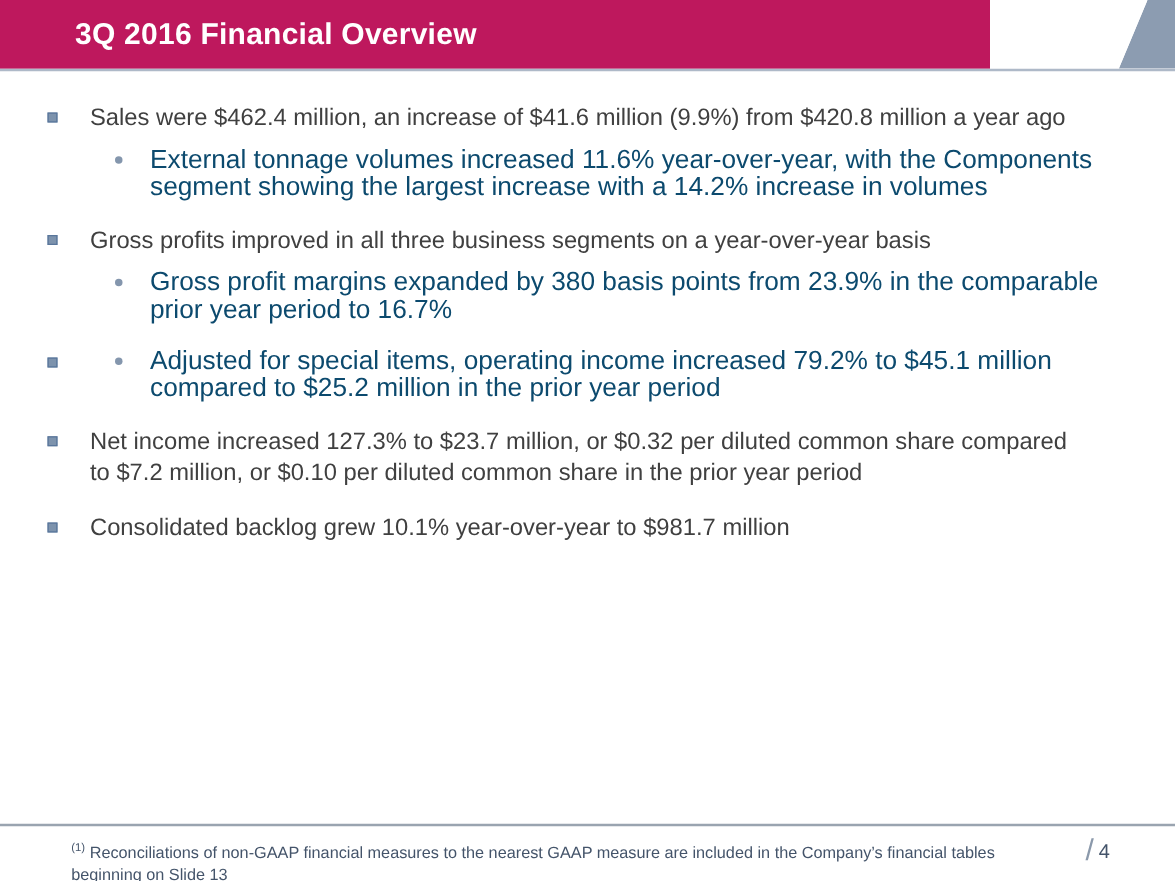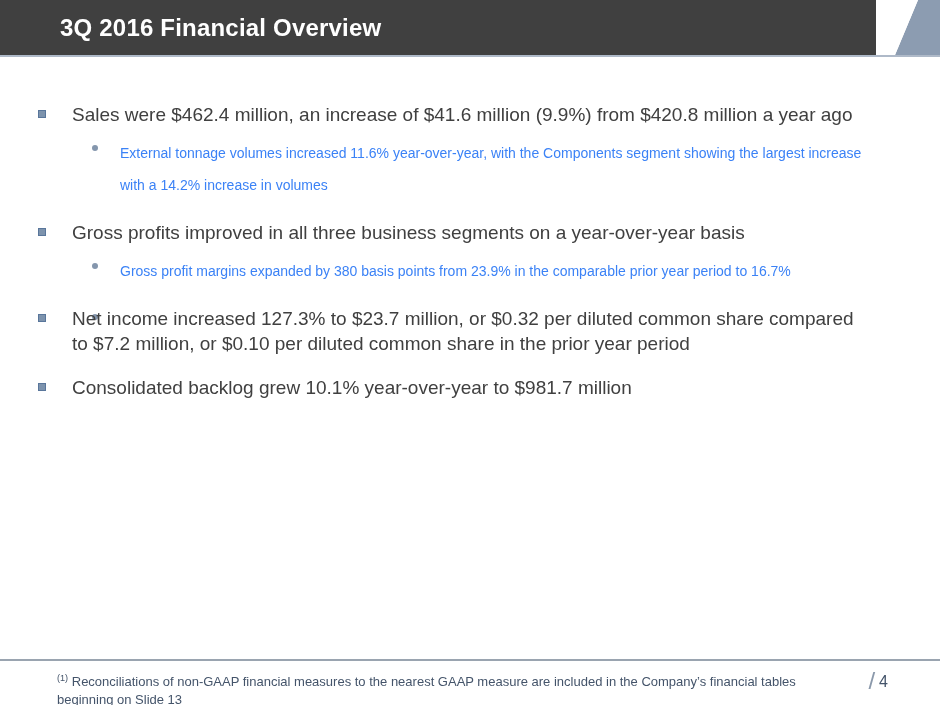--- a/index.html
+++ b/index.html
@@ -8,23 +8,23 @@
     position: relative;
     width: 940px;
     height: 705px;
     background: #ffffff;
     overflow: hidden;
   }
 
   
   .header {
     position: relative;
-    width: 876px;
+    width: 792px;
     height: 55px;
-    background: #404040;
+    background: #be185d;
   }
   .header-underline {
     position: absolute;
     top: 55px; left: 0;
     width: 940px; height: 2px;
     background: #AEB9C8;
   }
   .page-title {
     position: absolute;
     left: 60px; top: 0;
@@ -49,38 +49,37 @@
     clip-path: polygon(906px 0, 918px 0, 895px 55px, 883px 55px);
   }
 
   
   .content {
     position: absolute;
     top: 57px; left: 0;
     width: 940px;
     padding-top: 25px;
     box-sizing: border-box;
-    margin-top: 20px;
   }
   .item { position: relative; color: #404040; }
   .item .txt { display: block; }
   .item.l1 {
     margin-top: 19px;
     padding-left: 72px;
     font-size: 19px;
     line-height: 25px;
   }
   .item.l1 .txt { max-width: 793px; }
   .item.l1:first-child { margin-top: 0; }
   .item.l2 {
     margin-top: 10px;
     padding-left: 120px;
-    font-size: 14px;
-    line-height: 32px;
-    color: #3b82f6;
+    font-size: 21px;
+    line-height: 22px;
+    color: #0c4a6e;
   }
   .item.l2 .txt { max-width: 762px; }
   .marker { position: absolute; display: block; }
   .l1 .marker {
     left: 38px; top: 8px;
     width: 8px; height: 8px;
     background: #7D93AD;
     border: 1px solid #59769B;
     box-sizing: border-box;
   }
@@ -158,20 +157,21 @@
       </div>
       <div class="item l2">
         <span class="marker"></span>
         <span class="txt">Gross profit margins expanded by 380 basis points from 23.9% in the comparable prior year period to 16.7%</span>
       </div>
       <div class="item l1">
         <span class="marker"></span>
       </div>
       <div class="item l2">
         <span class="marker"></span>
+        <span class="txt">Adjusted for special items, operating income increased 79.2% to $45.1 million compared to $25.2 million in the prior year period</span>
       </div>
       <div class="item l1">
         <span class="marker"></span>
         <span class="txt">Net income increased 127.3% to $23.7 million, or $0.32 per diluted common share compared to $7.2 million, or $0.10 per diluted common share in the prior year period</span>
       </div>
       <div class="item l1">
         <span class="marker"></span>
         <span class="txt">Consolidated backlog grew 10.1% year-over-year to $981.7 million</span>
       </div>
     </div>

